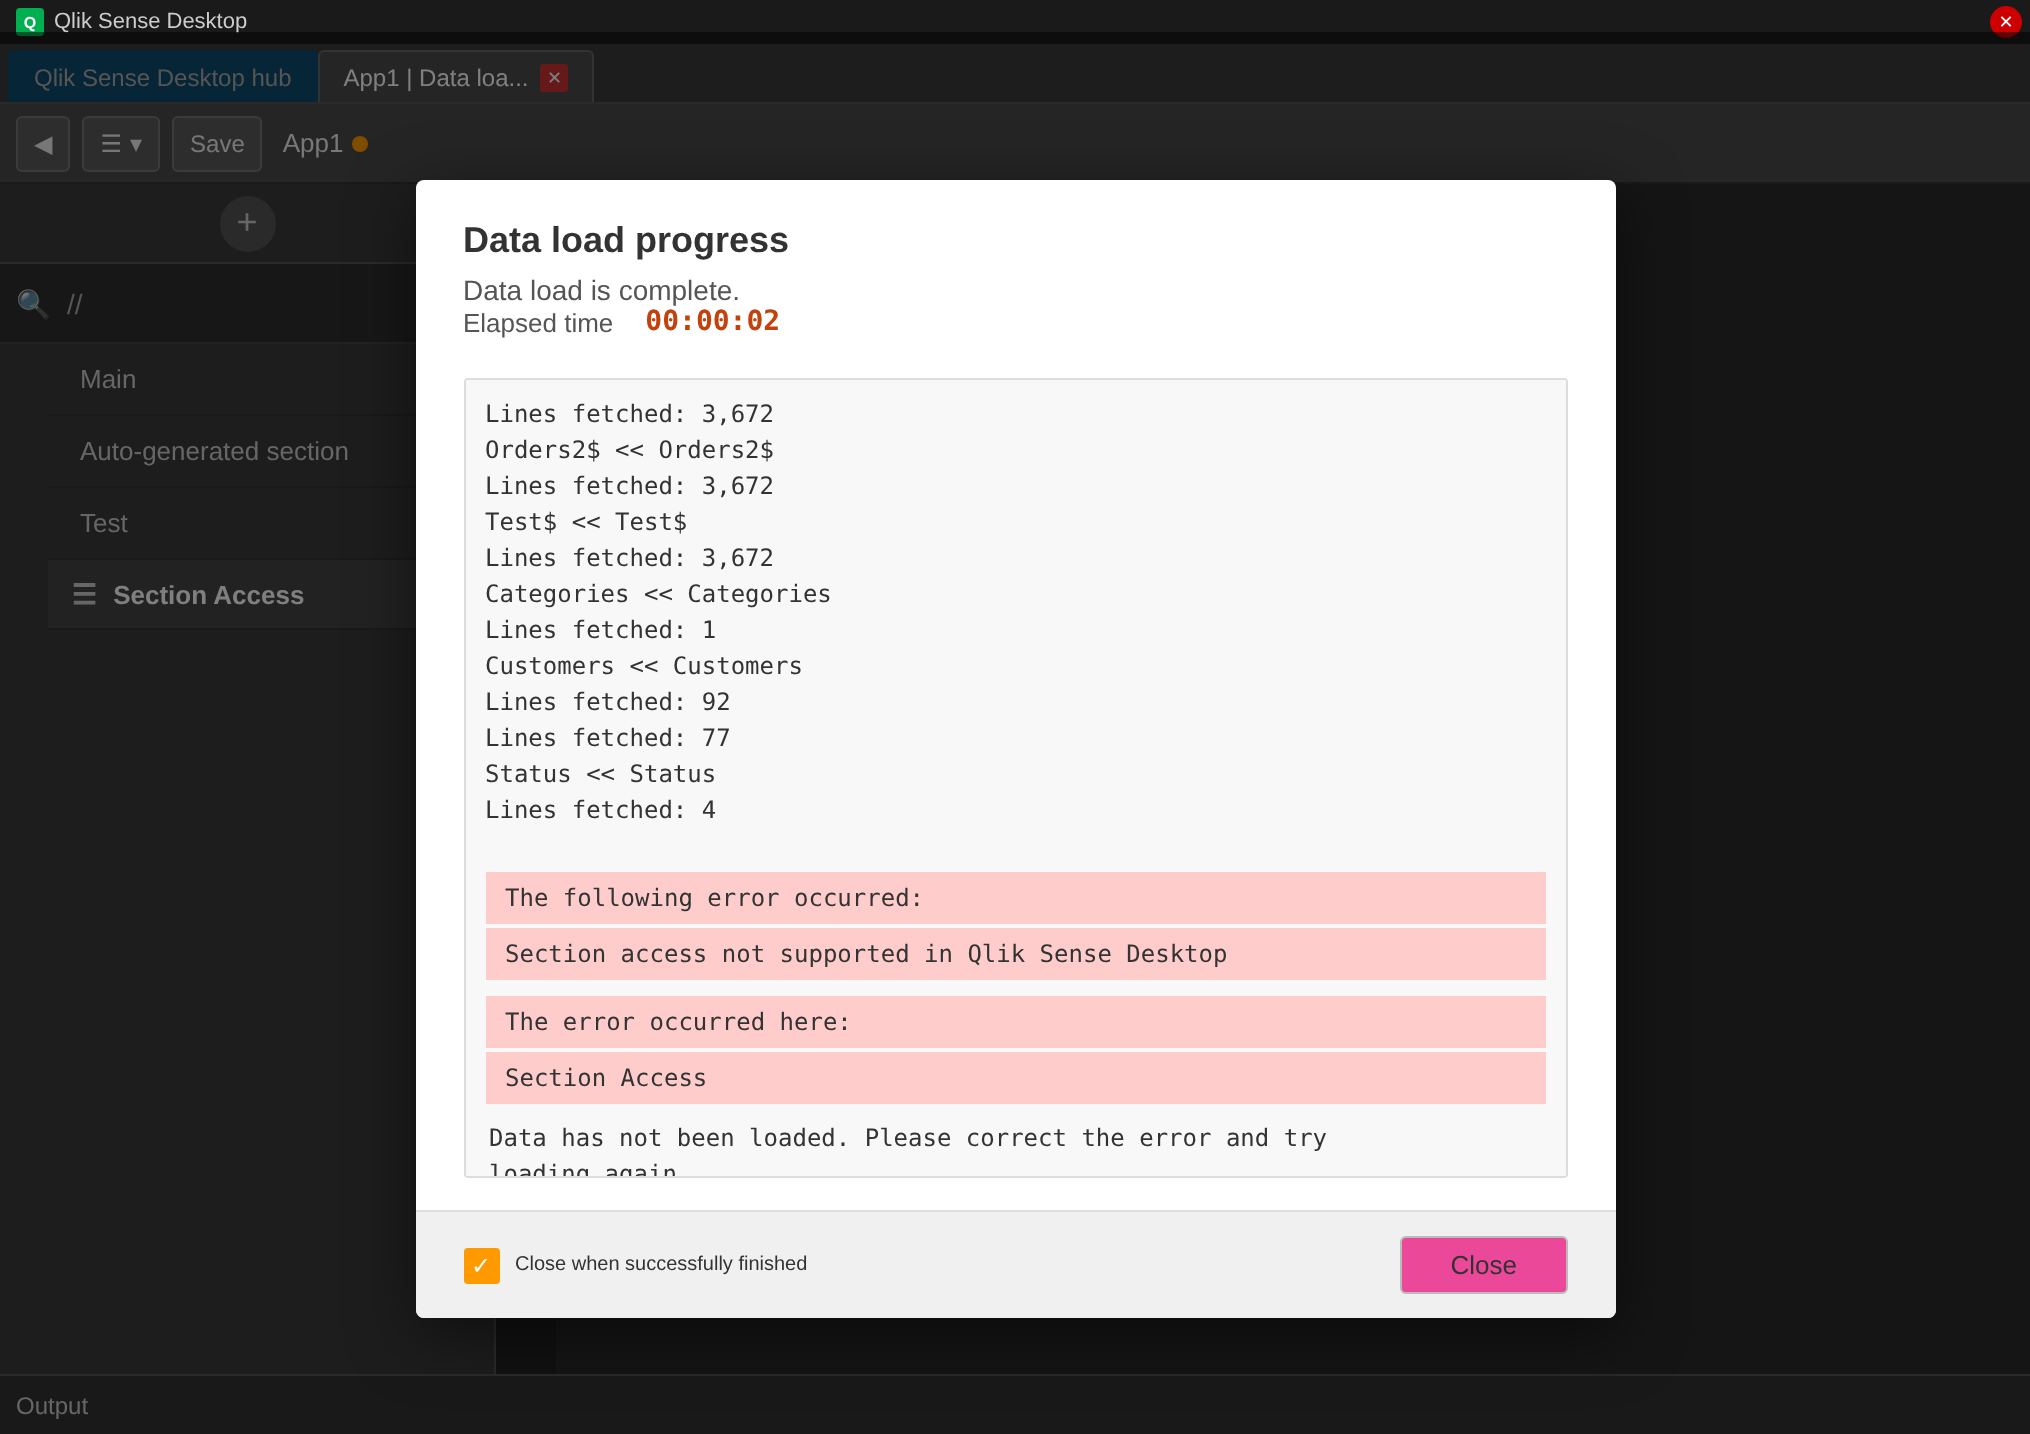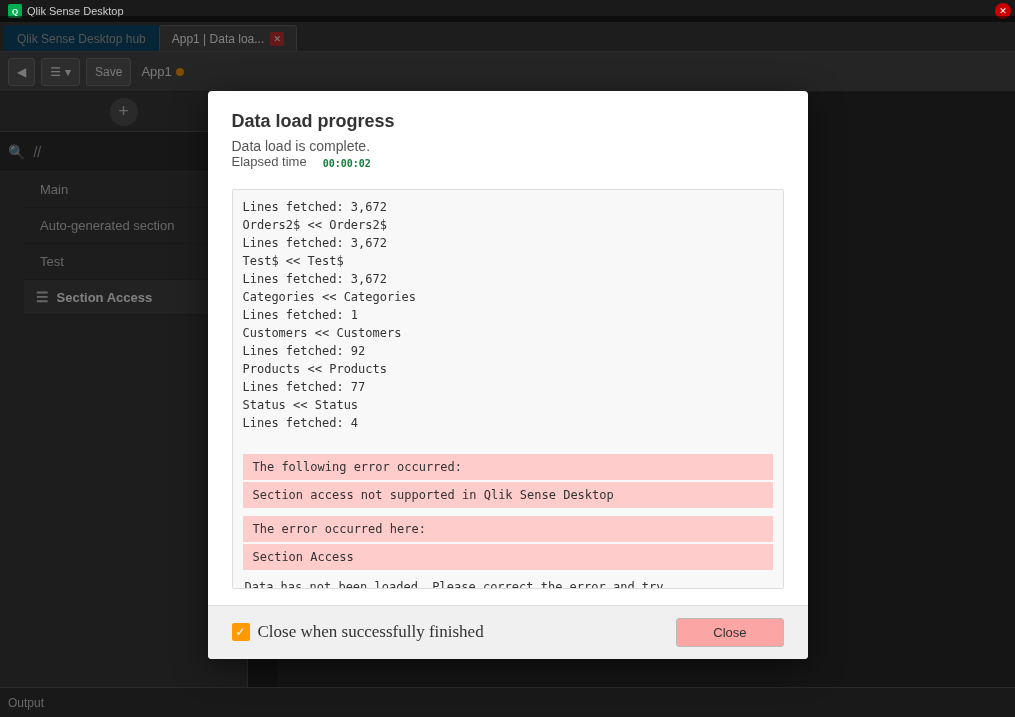--- a/index.html
+++ b/index.html
@@ -319,22 +319,22 @@
       display: flex;
       align-items: flex-end;
       gap: 16px;
       margin-bottom: 12px;
     }
     .elapsed-label {
       font-size: 13px;
       color: #555;
     }
     .elapsed-value {
-      font-size: 10px;
-      color: #15803d;
+      font-size: 14px;
+      color: #c2410c;
       font-family: monospace;
       font-weight: bold;
     }
 
     
     .log-area {
       margin: 0 24px 16px 24px;
       background: #f8f8f8;
       border: 1px solid #ddd;
       border-radius: 2px;
@@ -379,29 +379,28 @@
       height: 18px;
       background: #ff9900;
       border-radius: 2px;
       display: flex;
       align-items: center;
       justify-content: center;
       color: white;
       font-size: 12px;
     }
     .checkbox-label {
-      font-size: 17px;
+      font-size: 10px;
       color: #333;
-      font-family: Liberation Serif, serif;
     }
     .close-btn {
-      background: #fca5a5;
+      background: #ec4899;
       border: 1px solid #bbb;
       border-radius: 3px;
-      padding: 6px 36px;
+      padding: 6px 24px;
       font-size: 13px;
       color: #333;
       cursor: pointer;
     }
   </style>
 </head>
 <body>
 
 <div class="title-bar">
   <span class="title-bar-icon">Q</span>
@@ -515,21 +514,20 @@
       <div class="log-content">
         <div class="log-line">Lines fetched: 3,672</div>
         <div class="log-line">Orders2$ &lt;&lt; Orders2$</div>
         <div class="log-line">Lines fetched: 3,672</div>
         <div class="log-line">Test$ &lt;&lt; Test$</div>
         <div class="log-line">Lines fetched: 3,672</div>
         <div class="log-line">Categories &lt;&lt; Categories</div>
         <div class="log-line">Lines fetched: 1</div>
         <div class="log-line">Customers &lt;&lt; Customers</div>
         <div class="log-line">Lines fetched: 92</div>
-        <div class="log-line">Products &lt;&lt; Products</div>
         <div class="log-line">Lines fetched: 77</div>
         <div class="log-line">Status &lt;&lt; Status</div>
         <div class="log-line">Lines fetched: 4</div>
 
         <div style="margin-top:22px">
           <div class="log-error">The following error occurred:</div>
           <div class="log-error">Section access not supported in Qlik Sense Desktop</div>
         </div>
 
         <div style="margin-top:8px">

